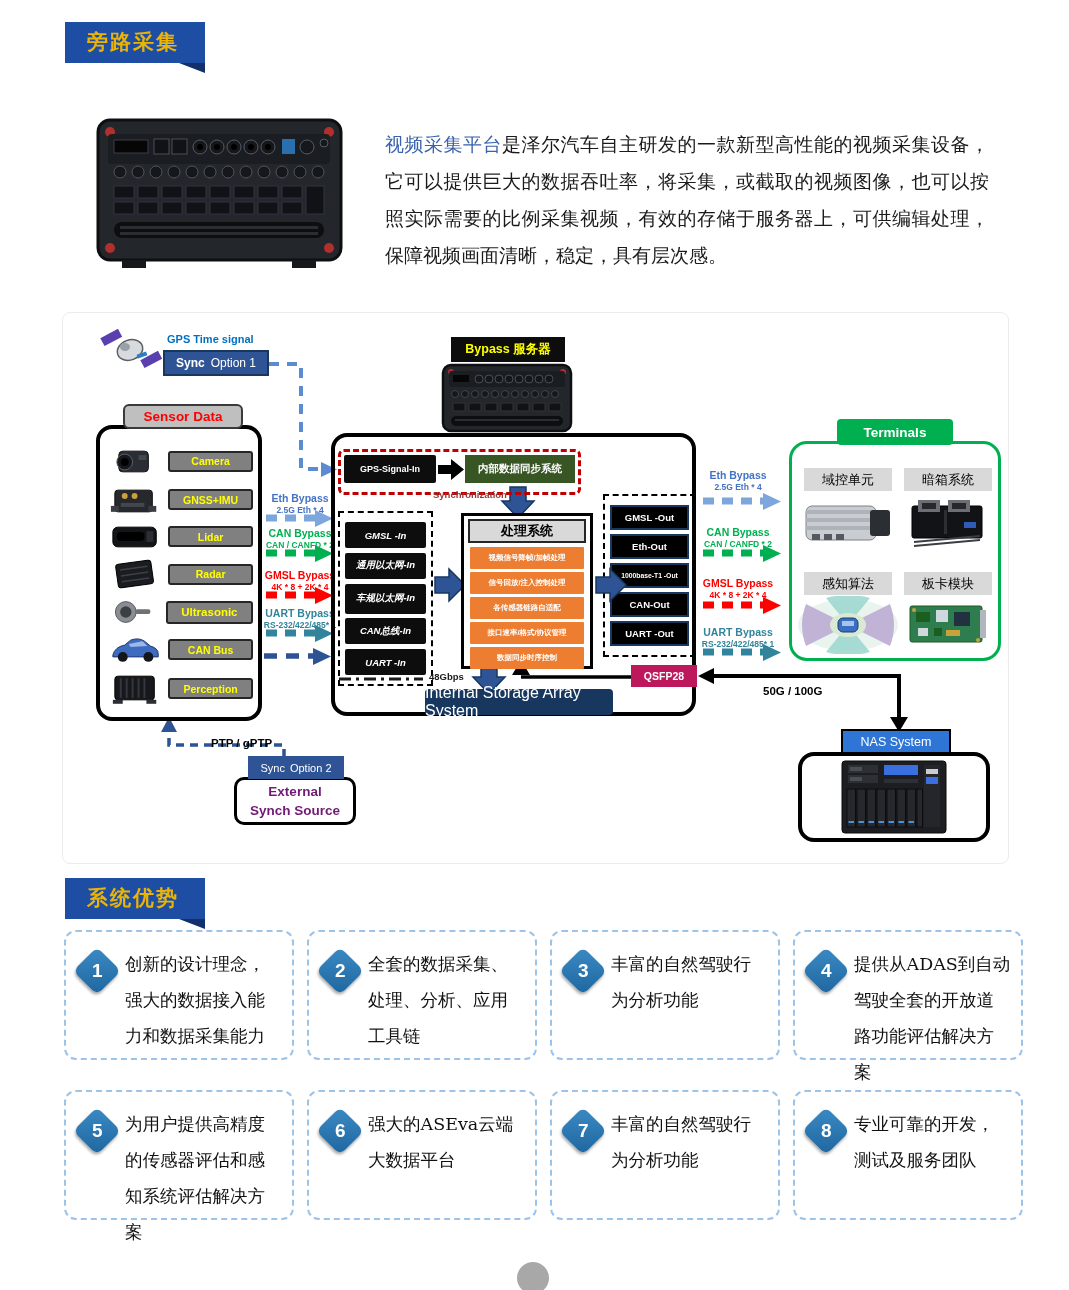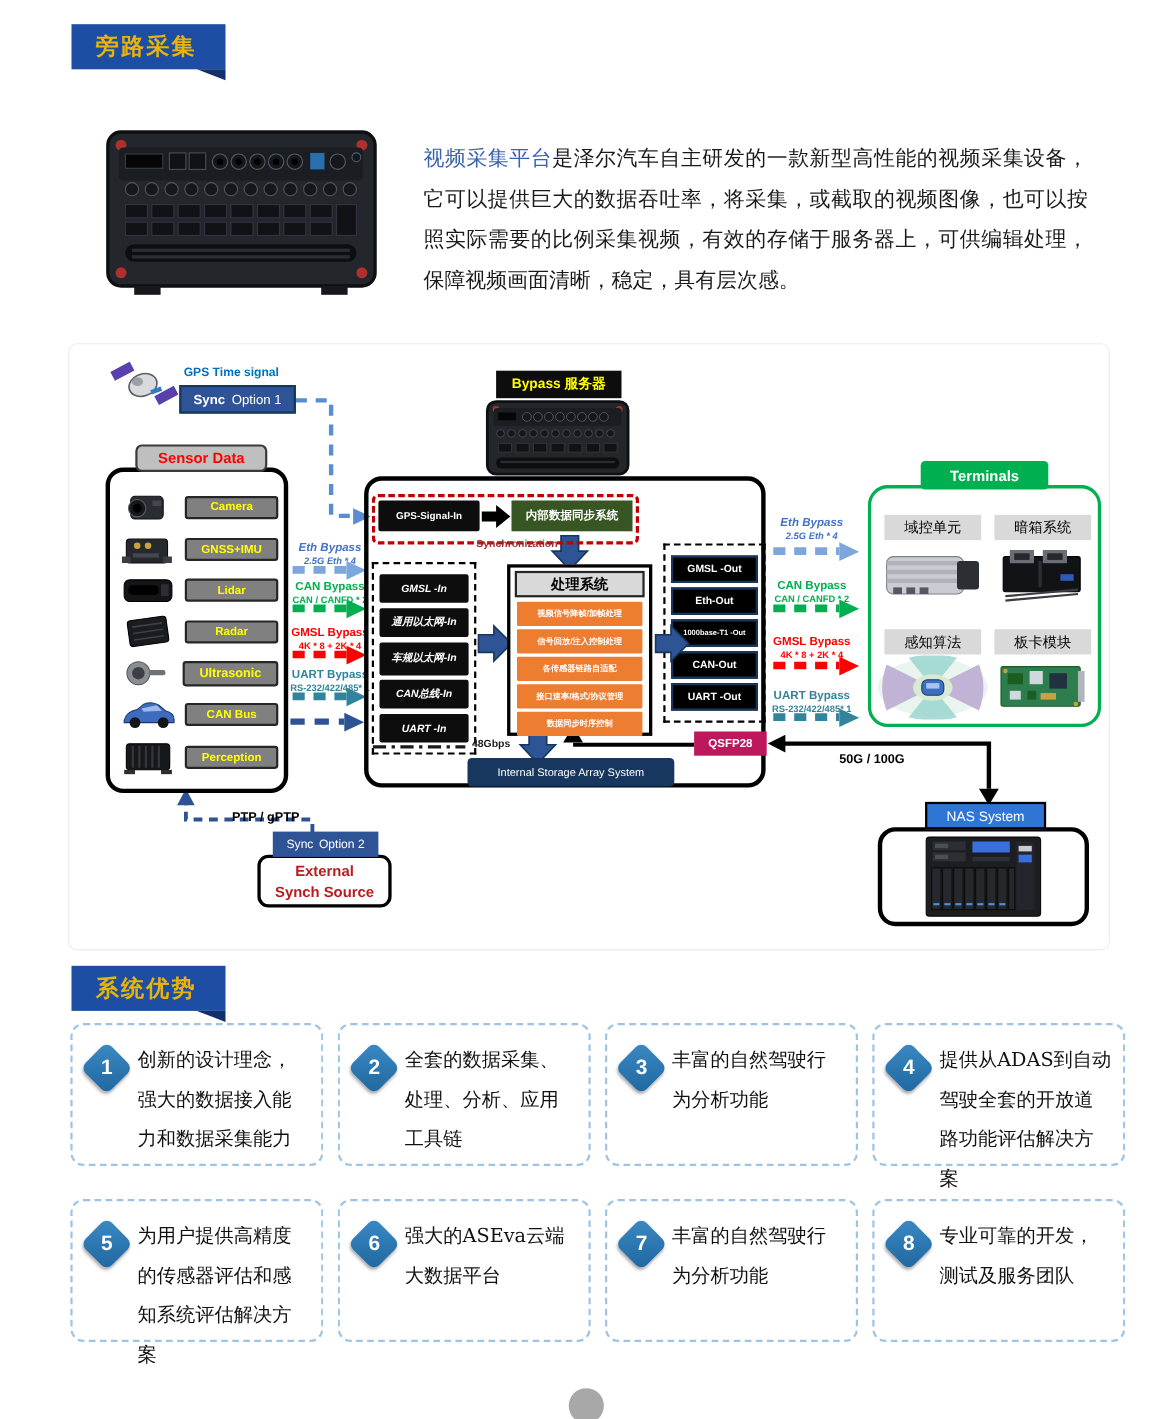--- a/index.html
+++ b/index.html
@@ -24,21 +24,21 @@
   .panel svg.layer{position:absolute;left:0;top:0;z-index:1;}
   .panel .abs{z-index:2;}
 
   .thickbox{border:4px solid #000;border-radius:16px;background:#fff;box-sizing:border-box;}
   .graylab{background:#808080;border:2px solid #262626;border-radius:3px;color:#ffff00;
            font-weight:bold;text-align:center;box-sizing:border-box;display:flex;align-items:center;justify-content:center;}
   .sensorrow{display:flex;align-items:center;gap:6px;padding:0 5px;}
   .bp{position:absolute;width:88px;text-align:center;font-weight:bold;line-height:12px;}
   .bp .l1{font-size:10.5px;display:block;}
   .bp .l2{font-size:8.5px;display:block;}
-  .c-eth{color:#4472c4;font-style:italic;} .c-can{color:#00b050;} .c-gmsl{color:#ff0000;} .c-uart{color:#31849b;}
+  .c-eth{color:#4472c4;} .c-can{color:#00b050;} .c-gmsl{color:#ff0000;} .c-uart{color:#31849b;}
 
   .blkbox{background:#0d0d0d;color:#fff;font-weight:bold;text-align:center;display:flex;
           align-items:center;justify-content:center;box-sizing:border-box;border-radius:2px;}
   .outbox{background:#000000;border:2px solid #17375e;color:#fff;font-weight:bold;text-align:center;
           display:flex;align-items:center;justify-content:center;box-sizing:border-box;}
   .dashcol{position:absolute;border:2.5px dashed #000;box-sizing:border-box;display:flex;
            flex-direction:column;justify-content:space-between;padding:9px 5px;}
   .orange{background:#ed7d31;color:#fff;font-size:7.5px;font-weight:bold;text-align:center;
           display:flex;align-items:center;justify-content:center;height:22px;border-radius:1px;}
   .termlab{background:#d9d9d9;color:#000;font-size:13px;text-align:center;display:flex;
@@ -445,32 +445,32 @@
         <rect x="74" y="12" width="6" height="28" fill="#b0b6bc"></rect>
         <circle cx="8" cy="12" r="2" fill="#c9a23a"></circle>
           <circle cx="72" cy="42" r="2" fill="#c9a23a"></circle>
       </svg>
     </div>
 
     <div class="abs" style="left:366px;top:358px;font-size:9.5px;font-weight:bold;color:#1a1a1a;">48Gbps</div>
     <div class="abs" style="left:568px;top:352px;width:66px;height:22px;background:#be185d;color:#fff;
          font-weight:bold;font-size:10.5px;display:flex;align-items:center;justify-content:center;z-index:3;">QSFP28</div>
     <div class="abs" style="left:362px;top:376px;width:188px;height:26px;background:#17375e;border-radius:4px;
-         color:#fff;font-size:10px;display:flex;align-items:center;justify-content:center;z-index:3;">Internal Storage Array System</div>
+         color:#fff;font-size:16px;display:flex;align-items:center;justify-content:center;z-index:3;">Internal Storage Array System</div>
     <div class="abs" style="left:700px;top:372px;font-size:11.5px;font-weight:bold;color:#000;">50G / 100G</div>
 
     <div class="abs" style="left:148px;top:424px;font-size:11.5px;font-weight:bold;color:#000;">PTP / gPTP</div>
     <div class="abs" style="left:185px;top:443px;width:96px;height:23px;background:#2f5496;color:#fff;font-size:11px;
          display:flex;align-items:center;justify-content:center;gap:5px;z-index:3;">
       <span>Sync</span>
       <span>Option 2</span>
     </div>
     <div class="abs" style="left:171px;top:464px;width:122px;height:48px;border:3.5px solid #000;border-radius:10px;
          box-sizing:border-box;background:#fff;display:flex;flex-direction:column;align-items:center;justify-content:center;
-         font-weight:bold;font-size:13.5px;color:#b91c1c;line-height:19px;">
+         font-weight:bold;font-size:13.5px;color:#701a75;line-height:19px;">
       <span>External</span>
       <span>Synch Source</span>
     </div>
 
     <div class="abs" style="left:778px;top:416px;width:110px;height:25px;background:#2e75d6;border:2px solid #000;
          box-sizing:border-box;color:#fff;font-size:12.5px;display:flex;align-items:center;justify-content:center;z-index:3;">NAS System</div>
     <div class="abs thickbox" style="left:735px;top:439px;width:192px;height:90px;display:flex;
          align-items:center;justify-content:center;">
       <svg width="120" height="76" viewBox="0 0 120 76">
         <rect x="8" y="2" width="104" height="72" rx="3" fill="#1c1e22" stroke="#0a0a0a"></rect>

